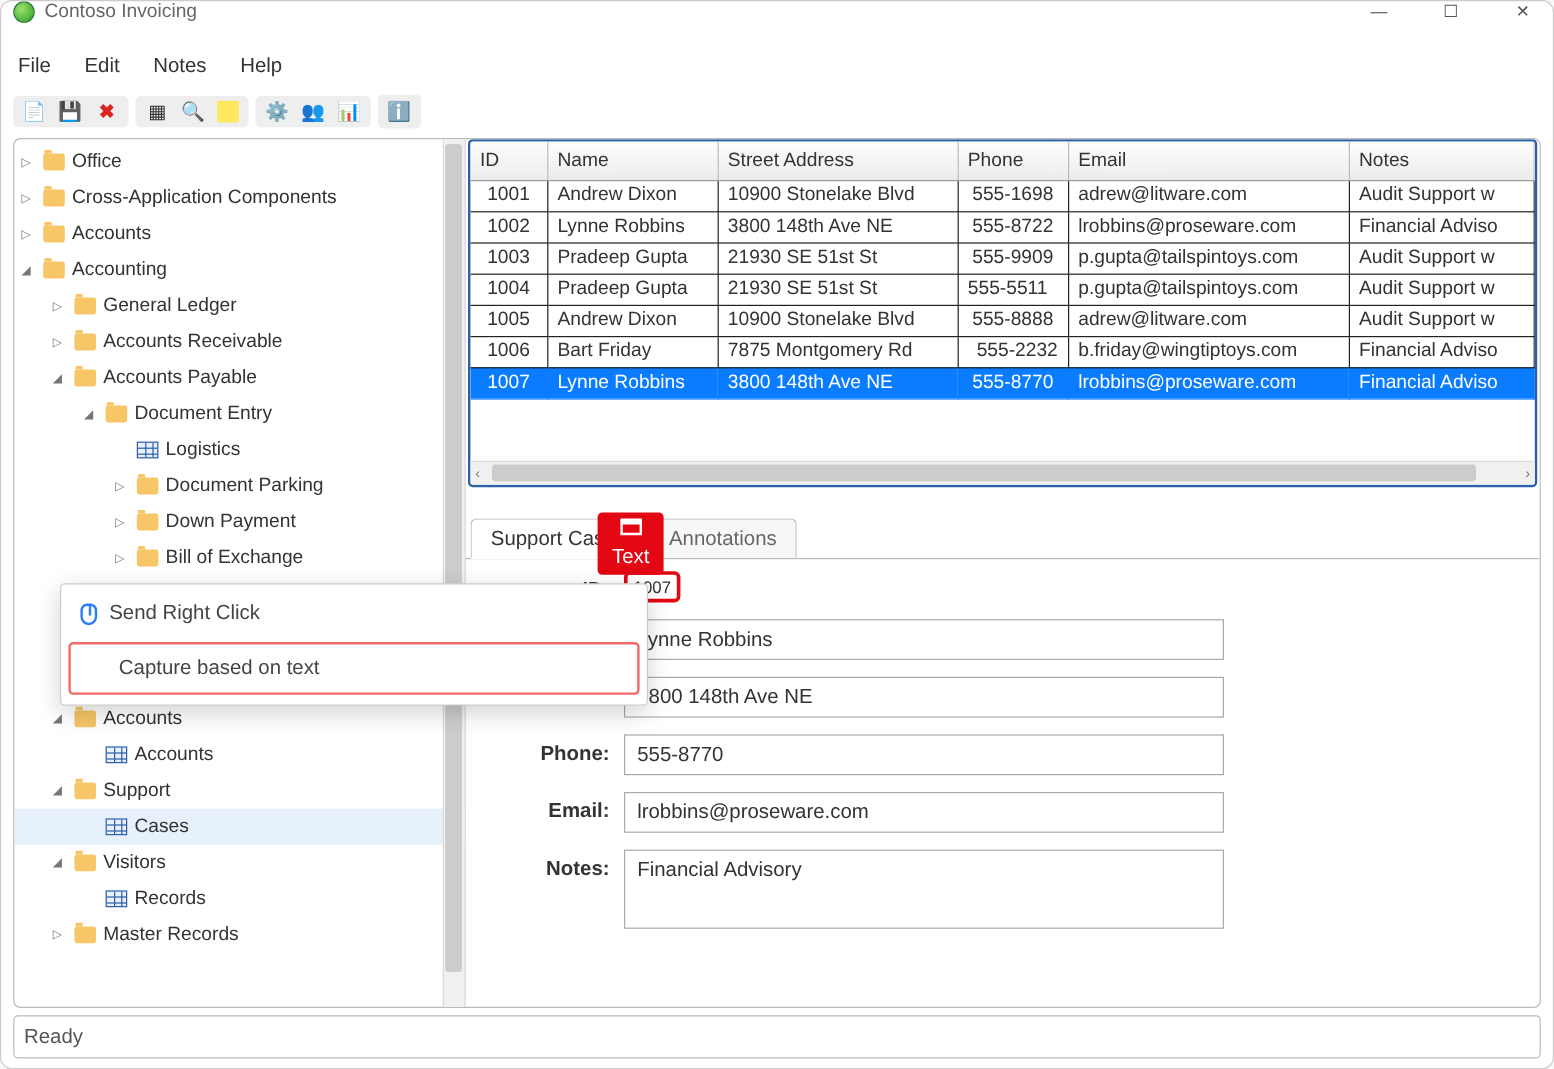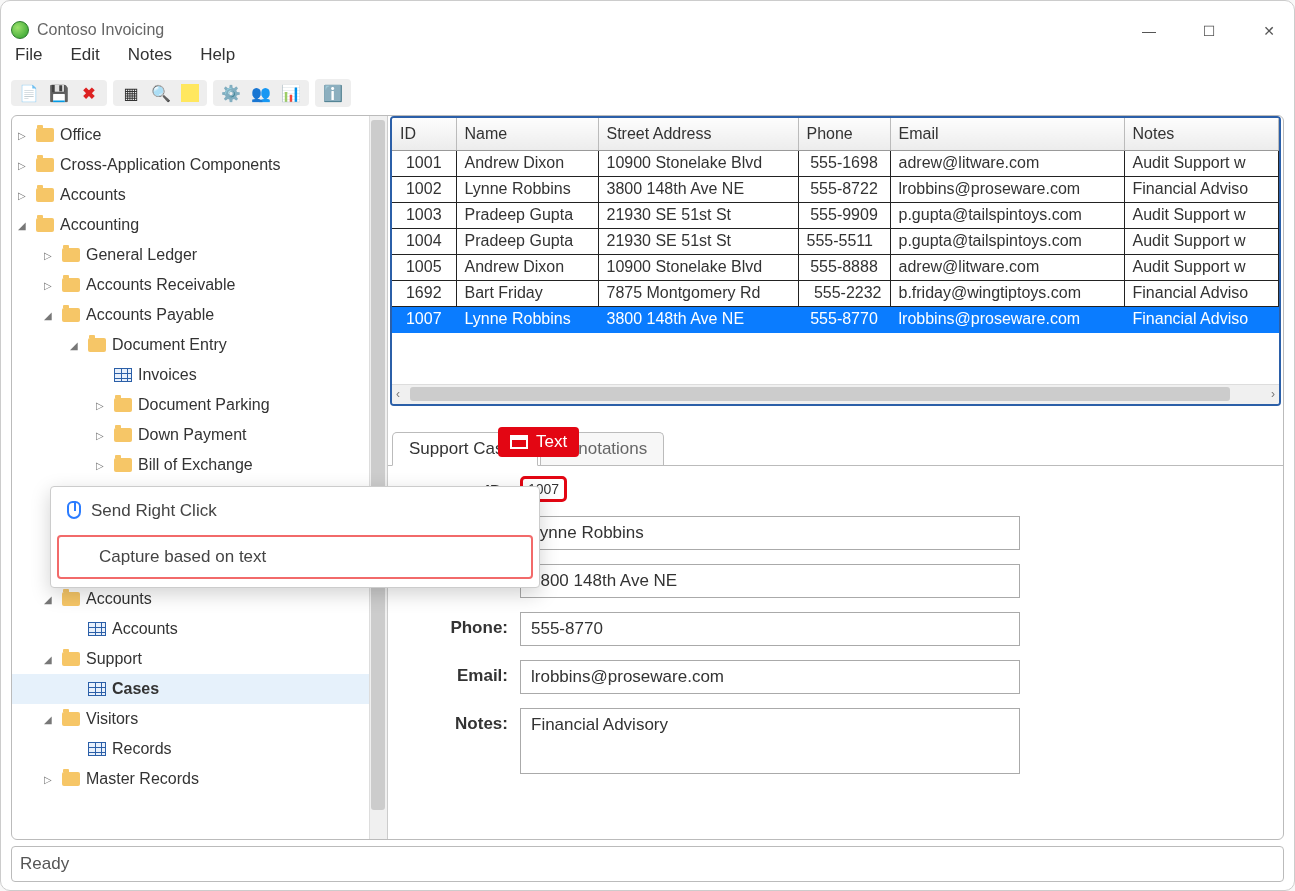--- a/index.html
+++ b/index.html
@@ -19,21 +19,21 @@
   border-radius: 10px;
   background: #fff;
   display: flex;
   flex-direction: column;
   overflow: hidden;
 }
 
 .titlebar {
   height: 38px;
   display: flex;
-  align-items: flex-end;
+  align-items: flex-start;
   padding: 0 10px;
   color: #666;
   font-size: 16px;
 }
 .titlebar .app-icon {
   width:18px;height:18px;margin-right:8px;
   border-radius:50%;
   background: radial-gradient(circle at 35% 35%, #9de26d, #2a9d2a);
   border:1px solid #2b7a2b;
 }
@@ -80,21 +80,21 @@
 .scrollbar-thumb {
   position:absolute; right:2px; top:4px; width:14px; height:690px;
   background:#ccc; border-radius:3px;
 }
 .tree-item {
   display:flex; align-items:center; height:30px;
   padding-left: calc(6px + var(--indent,0)*26px);
   font-size:16px; color:#333; cursor:default;
   gap:6px;
 }
-.tree-item.selected { background:#e6f1fb;font-weight:bold; }
+.tree-item.selected { background:#e6f1fb; }
 .toggle { width:12px; color:#777; font-size:10px; display:inline-block;}
 .folder-icon { width:18px;height:14px; background:#f6c667; border-radius:2px; position:relative;}
 .folder-icon.open::before{content:'';position:absolute;top:-3px;left:1px;width:6px;height:3px;background:#f6c667;border-radius:1px 1px 0 0;}
 .folder-icon::before{content:'';position:absolute;top:-3px;left:1px;width:6px;height:3px;background:#f6c667;border-radius:1px 1px 0 0;}
 .table-icon { width:18px;height:14px; border:1px solid #2b5fa8; background:
   linear-gradient(#2b5fa8,#2b5fa8) 0 4px/100% 1px no-repeat,
   linear-gradient(#2b5fa8,#2b5fa8) 0 9px/100% 1px no-repeat,
   linear-gradient(#2b5fa8,#2b5fa8) 6px 0/1px 100% no-repeat,
   linear-gradient(#2b5fa8,#2b5fa8) 12px 0/1px 100% no-repeat,
   #e8f0fb;
@@ -130,35 +130,36 @@
   padding:6px 16px; border:1px solid #bbb; border-bottom:none;
   border-radius:5px 5px 0 0; background:#f7f7f7; color:#666;
   font-size:17px; margin-right:2px; position:relative;
 }
 .tab.active { background:#fff; color:#333; border-bottom:1px solid #fff; position:relative; top:1px;}
 .text-badge {
   position:absolute; left:110px; top:1px;
   background:#e30613; color:#fff; padding:5px 12px; border-radius:4px;
   display:flex; align-items:center; gap:8px; font-size:17px;
   z-index:20;
+  flex-direction:column;
 }
 .text-badge .brect{width:18px;height:14px;border:2px solid #fff;border-top-width:5px;}
 .form-area { padding:10px 20px; }
 .form-row { display:flex; align-items:flex-start; margin-bottom:14px;}
 .form-row label { width:100px; text-align:right; margin-right:12px; font-size:17px; font-weight:600; padding-top:6px;}
 .form-row .input { border:1px solid #aaa; padding:6px 10px; font-size:17px; width:500px; min-height:30px; background:#fff;}
 .form-row .input.notes { height:66px; }
 .id-highlight { border:3px solid #e30613; border-radius:5px; padding:2px 5px; display:inline-block; }
 
 .context-menu {
   position:absolute; left:38px; top:370px; width:490px;
   background:#fff; border:1px solid #ccc; box-shadow:0 6px 20px rgba(0,0,0,.18);
   border-radius:4px; z-index:30; padding:4px 0;
 }
-.ctx-item { display:flex;align-items:flex-start;gap:10px;padding:10px 16px; font-size:17px; color:#444;}
+.ctx-item { display:flex;align-items:flex-end;gap:10px;padding:10px 16px; font-size:17px; color:#444;}
 .ctx-item.highlight-red { border:2px solid #f26a6a; border-radius:4px; margin:4px 6px;}
 .mouse-icon{width:14px;height:18px;border:2px solid #2b7cff;border-radius:8px 8px 10px 10px;position:relative;}
 .mouse-icon::after{content:'';position:absolute;left:5px;top:0;width:2px;height:8px;background:#2b7cff;}
 
 .statusbar {
   height:36px; border:1px solid #bbb; border-radius:4px;
   margin:0 10px 8px 10px; display:flex; align-items:center;
   padding:0 8px; font-size:17px; color:#555; background:#fff;
 }
 .status-cell{border-left:1px solid #bbb; padding:0 12px; height:100%; display:flex;align-items:center;}
@@ -246,21 +247,21 @@
             <span>Accounts Payable</span>
           </div>
         <div class="tree-item" style="--indent:2">
             <span class="toggle">◢</span>
             <span class="folder-icon open"></span>
             <span>Document Entry</span>
           </div>
         <div class="tree-item" style="--indent:3">
             <span class="toggle"></span>
             <span class="table-icon"></span>
-            <span>Invoices</span>
+            <span>Logistics</span>
           </div>
         <div class="tree-item" style="--indent:3">
             <span class="toggle">▷</span>
             <span class="folder-icon"></span>
             <span>Document Parking</span>
           </div>
         <div class="tree-item" style="--indent:3">
             <span class="toggle">▷</span>
             <span class="folder-icon"></span>
             <span>Down Payment</span>
@@ -372,21 +373,21 @@
               </tr>
               <tr>
                 <td class="id-cell">1005</td>
                 <td>Andrew Dixon</td>
                 <td>10900 Stonelake Blvd</td>
                 <td style="text-align: center;">555-8888</td>
                 <td>adrew@litware.com</td>
                 <td>Audit Support w</td>
               </tr>
               <tr>
-                <td class="id-cell">1692</td>
+                <td class="id-cell">1006</td>
                 <td>Bart Friday</td>
                 <td>7875 Montgomery Rd</td>
                 <td style="text-align: right;">555-2232</td>
                 <td>b.friday@wingtiptoys.com</td>
                 <td>Financial Adviso</td>
               </tr>
               <tr class="selected">
                 <td class="id-cell">1007</td>
                 <td>Lynne Robbins</td>
                 <td>3800 148th Ave NE</td>

